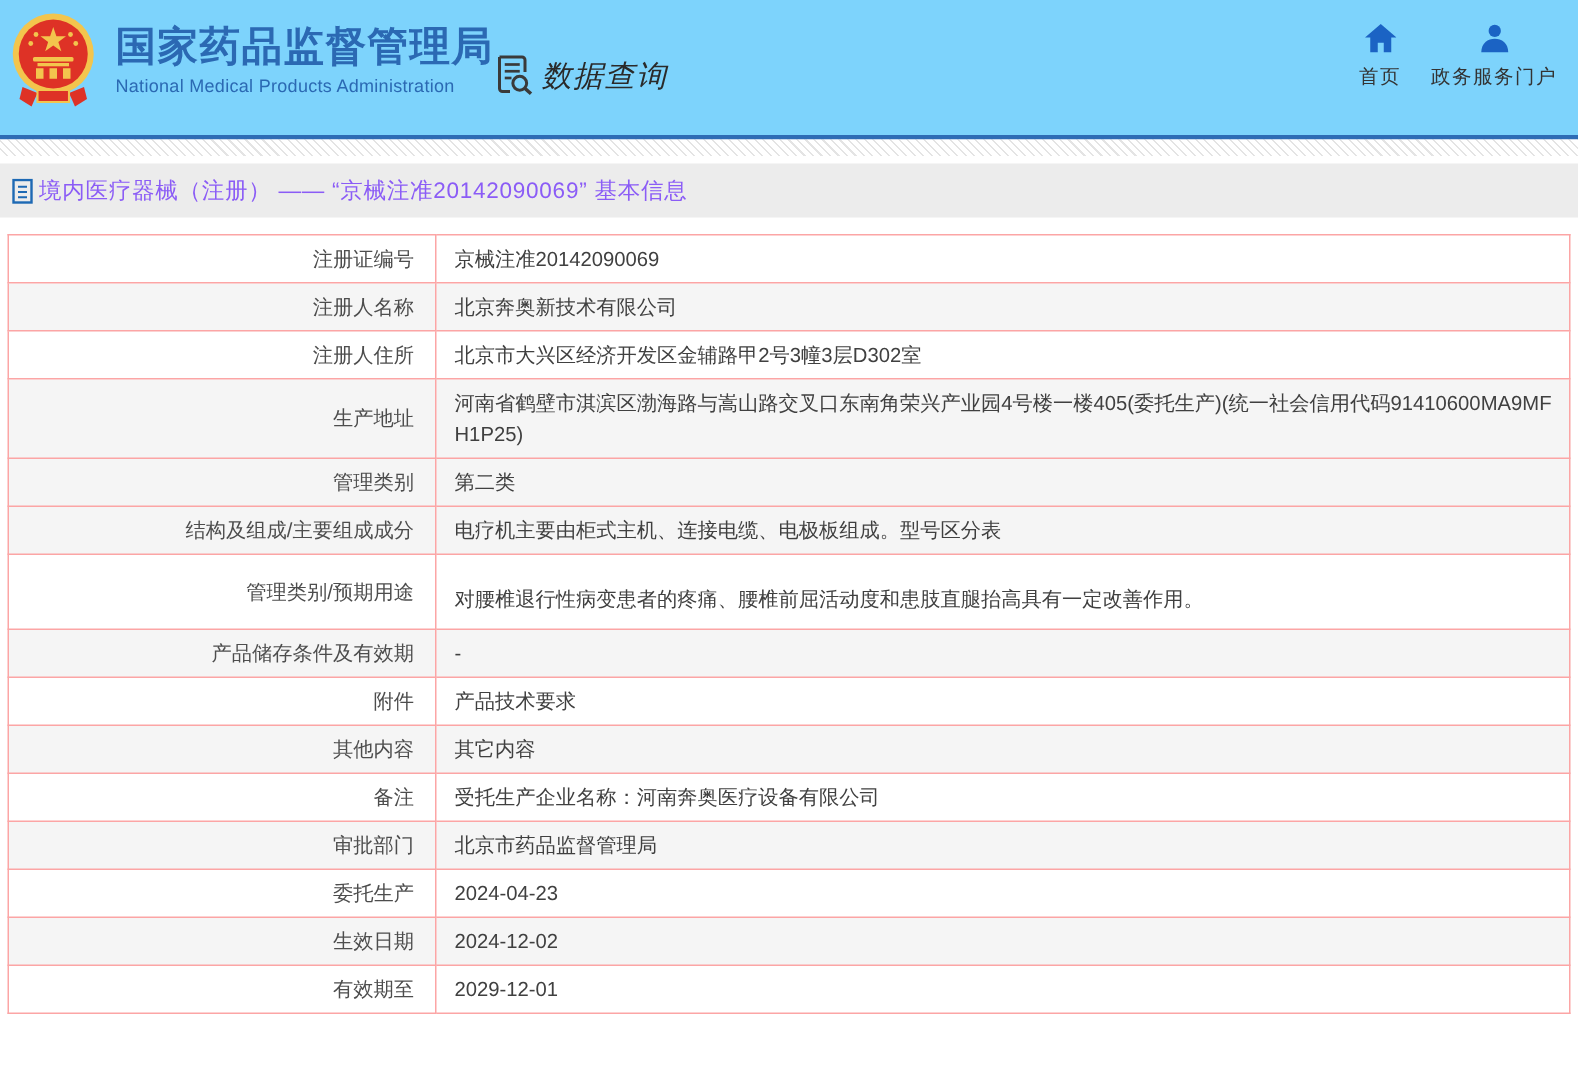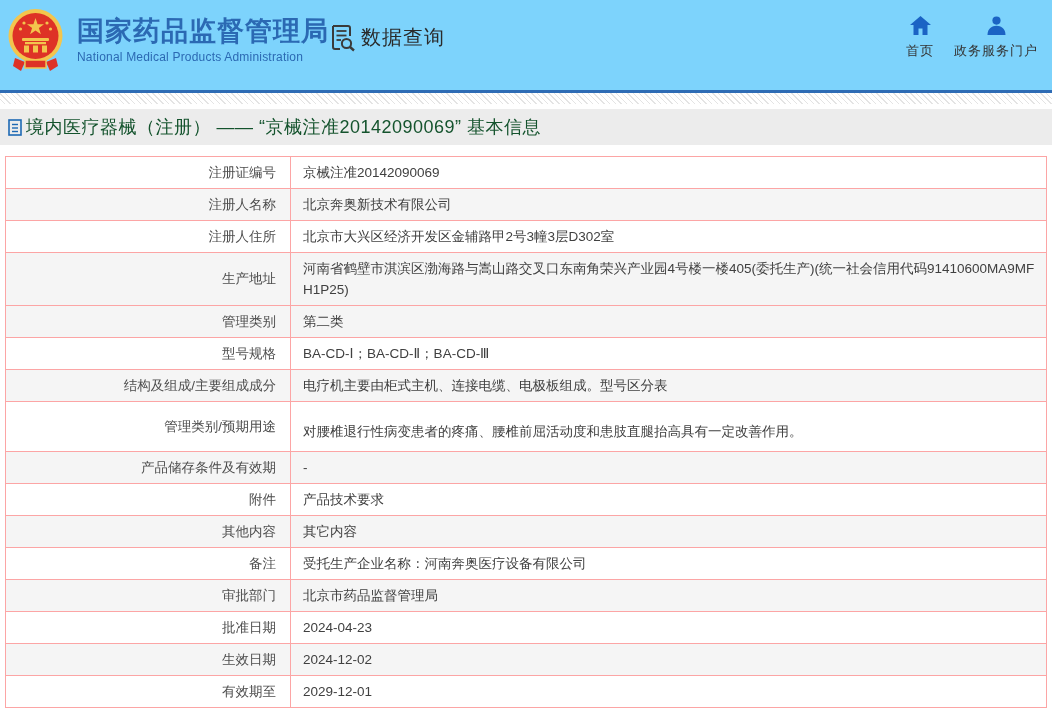--- a/index.html
+++ b/index.html
@@ -8,36 +8,36 @@
   #page { position:relative; width:1052px; height:720px; overflow:hidden; background:#fff; }
 
   
   #header { position:relative; width:100%; height:90px; background:#7dd3fc; }
   #logo-group { position:absolute; left:7px; top:8px; display:flex; align-items:flex-start; cursor:pointer; }
   #emblem { width:57px; height:64px; }
   #title-block { margin-left:13px; padding-top:7px; }
   #title-zh { font-size:27px; font-weight:bold; color:#2b69b3; letter-spacing:1px; line-height:32px; }
   #title-en { font-size:12px; color:#2b69b3; margin-top:3px; letter-spacing:0.2px; }
 
-  #data-query { position:absolute; left:330px; top:24px; display:flex; align-items:flex-start; cursor:pointer; }
+  #data-query { position:absolute; left:330px; top:36px; display:flex; align-items:flex-end; cursor:pointer;font-style:italic; }
   #data-query-label { font-size:20px; color:#2a2a2a; margin-left:5px; letter-spacing:1px; }
 
   #top-nav { position:absolute; right:14px; top:16px; display:flex; gap:20px;margin-left:44px; }
   .nav-item { display:flex; flex-direction:column; align-items:center; cursor:pointer; }
   .nav-item .nav-label { font-size:13px; color:#333; margin-top:7px; letter-spacing:1px; }
 
   
   #blue-line { width:100%; height:3px; background:#2e6cb5; }
   #stripe-band { width:100%; height:11px;
      background:repeating-linear-gradient(45deg,#ffffff 0 3px,#e4e4e4 3px 4px); }
   #white-gap { width:100%; height:5px; background:#fff; }
 
   
   #breadcrumb { width:100%; height:36px; background:#ececec; display:flex; align-items:center; padding-left:8px; }
-  #breadcrumb-text { font-size:18px; color:#14532d; margin-left:4px; letter-spacing:0.5px; }
+  #breadcrumb-text { font-size:15px; color:#8b5cf6; margin-left:4px; letter-spacing:0.5px; }
 
   
   #info-table-wrap { margin:11px 5px 0 5px; }
   table { width:100%; border-collapse:collapse; table-layout:fixed; }
   th,td { border:1px solid #fca5a5; font-size:13.5px; font-weight:normal; }
   th { width:285px; text-align:right; color:#4d4d4d; padding:5px 14px 5px 8px; }
   td { text-align:left; color:#404040; padding:5px 10px 5px 12px; word-break:break-all; line-height:21px; }
   tr { height:31px; background:#fff; }
   tr.alt { background:#f5f5f5; }
   tr.tall-a { height:51px; }
@@ -135,24 +135,20 @@
           <td>北京市大兴区经济开发区金辅路甲2号3幢3层D302室</td>
         </tr>
         <tr class="alt tall-a">
           <th>生产地址</th>
           <td>河南省鹤壁市淇滨区渤海路与嵩山路交叉口东南角荣兴产业园4号楼一楼405(委托生产)(统一社会信用代码91410600MA9MFH1P25)</td>
         </tr>
         <tr class="alt">
           <th>管理类别</th>
           <td>第二类</td>
         </tr>
-        <tr>
-          <th>型号规格</th>
-          <td>BA-CD-Ⅰ；BA-CD-Ⅱ；BA-CD-Ⅲ</td>
-        </tr>
         <tr class="alt">
           <th>结构及组成/主要组成成分</th>
           <td>电疗机主要由柜式主机、连接电缆、电极板组成。型号区分表</td>
         </tr>
         <tr class="tall-b">
           <th>管理类别/预期用途</th>
           <td class="low">对腰椎退行性病变患者的疼痛、腰椎前屈活动度和患肢直腿抬高具有一定改善作用。</td>
         </tr>
         <tr class="alt">
           <th>产品储存条件及有效期</th>
@@ -168,21 +164,21 @@
         </tr>
         <tr>
           <th>备注</th>
           <td>受托生产企业名称：河南奔奥医疗设备有限公司</td>
         </tr>
         <tr class="alt">
           <th>审批部门</th>
           <td>北京市药品监督管理局</td>
         </tr>
         <tr>
-          <th>批准日期</th>
+          <th>委托生产</th>
           <td>2024-04-23</td>
         </tr>
         <tr class="alt">
           <th>生效日期</th>
           <td>2024-12-02</td>
         </tr>
         <tr>
           <th>有效期至</th>
           <td>2029-12-01</td>
         </tr>

